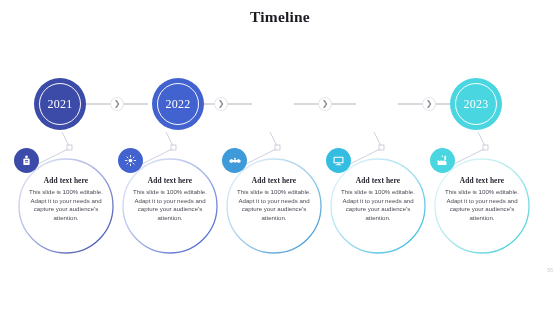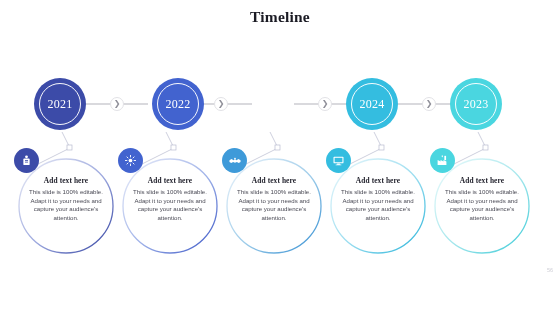--- a/index.html
+++ b/index.html
@@ -211,24 +211,20 @@
   </svg>
 
   <div class="year-node" style="left:34px;background:#3c4ba8;">
     <span class="inner-ring"></span>
     <span class="year-label">2021</span>
   </div>
   <div class="year-node" style="left:152px;background:#4263cf;">
     <span class="inner-ring"></span>
     <span class="year-label">2022</span>
   </div>
-  <div class="year-node" style="left:346px;background:#34bde0;">
-    <span class="inner-ring"></span>
-    <span class="year-label">2024</span>
-  </div>
   <div class="year-node" style="left:450px;background:#4ad6e0;">
     <span class="inner-ring"></span>
     <span class="year-label">2023</span>
   </div>
 
   <div class="arrow-marker" style="left:110px;">❯</div>
   <div class="arrow-marker" style="left:214px;">❯</div>
   <div class="arrow-marker" style="left:318px;">❯</div>
   <div class="arrow-marker" style="left:422px;">❯</div>
 

